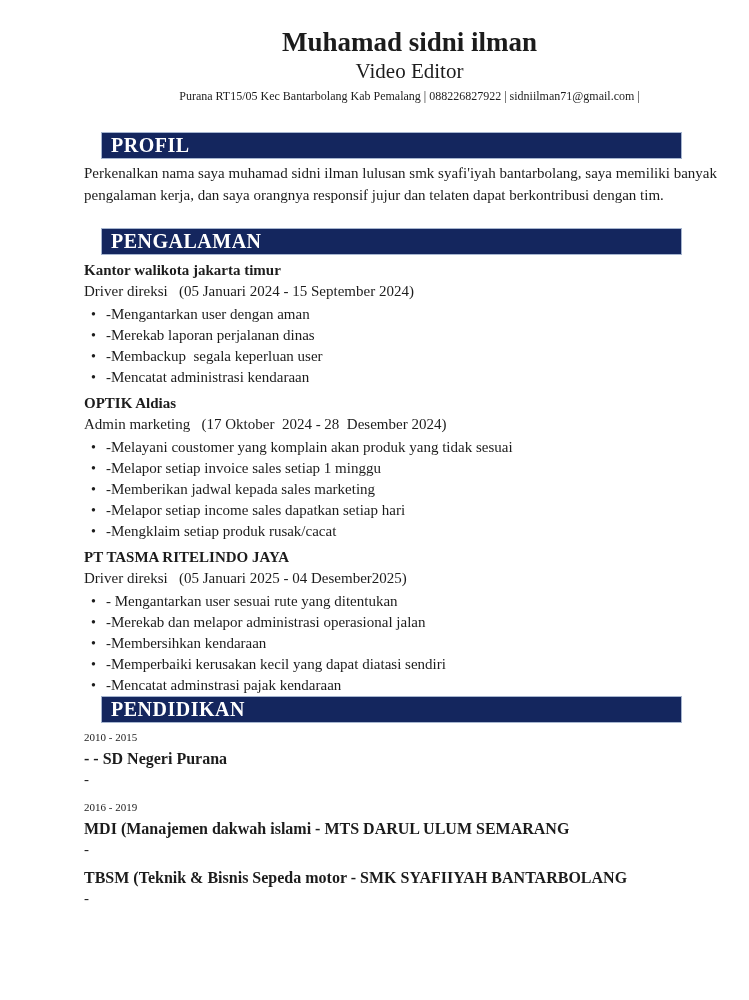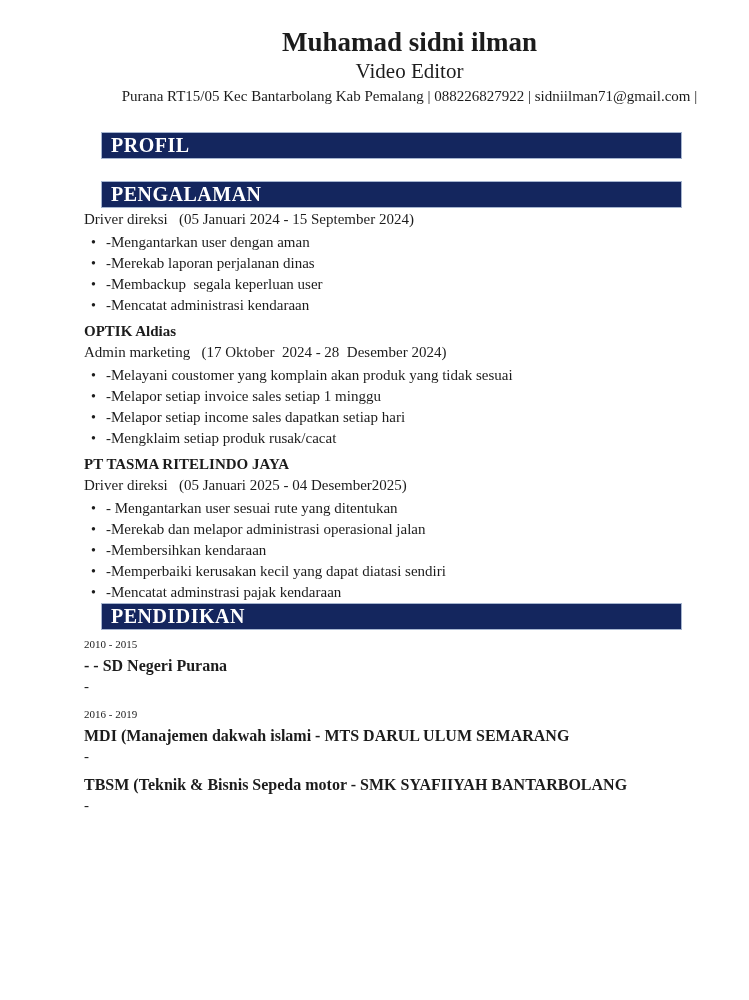--- a/index.html
+++ b/index.html
@@ -24,21 +24,21 @@
     font-size: 27px;
     font-weight: bold;
     line-height: 32px;
   }
   .subtitle {
     font-size: 21px;
     line-height: 25px;
     margin-top: 1px;
   }
   .contact {
-    font-size: 15px;
+    font-size: 12px;
     line-height: 21px;
     margin-top: 2px;
     white-space: pre-wrap;
   }
   .section-bar {
     margin-left: 17px;
     width: 581px;
     box-sizing: border-box;
     height: 27px;
     background: var(--bar-bg, #14265e);
@@ -115,41 +115,44 @@
 </head>
 <body>
 
 <div class="page">
 
   <div class="name centered">Muhamad sidni ilman</div>
   <div class="subtitle centered">Video Editor</div>
   <div class="contact centered">Purana RT15/05 Kec Bantarbolang Kab Pemalang | 088226827922 | sidniilman71@gmail.com |</div>
 
   <div class="section-bar bar-profile">PROFIL</div>
+  <div class="profile-text">Perkenalkan nama saya muhamad sidni ilman lulusan smk syafi'iyah bantarbolang, saya memiliki banyak pengalaman kerja, dan saya orangnya responsif jujur dan telaten dapat berkontribusi dengan tim.</div>
 
   <div class="section-bar bar-experience">PENGALAMAN</div>
 
   <div class="experience-block">
 
     <div class="job">
+      <div class="job-company">Kantor walikota jakarta timur</div>
       <div class="job-role">Driver direksi   (05 Januari 2024 - 15 September 2024)</div>
       <ul class="bullets">
         <li>-Mengantarkan user dengan aman</li>
         <li>-Merekab laporan perjalanan dinas</li>
         <li>-Membackup  segala keperluan user</li>
         <li>-Mencatat administrasi kendaraan</li>
       </ul>
     </div>
 
     <div class="job">
       <div class="job-company">OPTIK Aldias</div>
       <div class="job-role">Admin marketing   (17 Oktober  2024 - 28  Desember 2024)</div>
       <ul class="bullets">
         <li>-Melayani coustomer yang komplain akan produk yang tidak sesuai</li>
         <li>-Melapor setiap invoice sales setiap 1 minggu</li>
+        <li>-Memberikan jadwal kepada sales marketing</li>
         <li>-Melapor setiap income sales dapatkan setiap hari</li>
         <li>-Mengklaim setiap produk rusak/cacat</li>
       </ul>
     </div>
 
     <div class="job">
       <div class="job-company">PT TASMA RITELINDO JAYA</div>
       <div class="job-role">Driver direksi   (05 Januari 2025 - 04 Desember2025)</div>
       <ul class="bullets">
         <li>- Mengantarkan user sesuai rute yang ditentukan</li>

